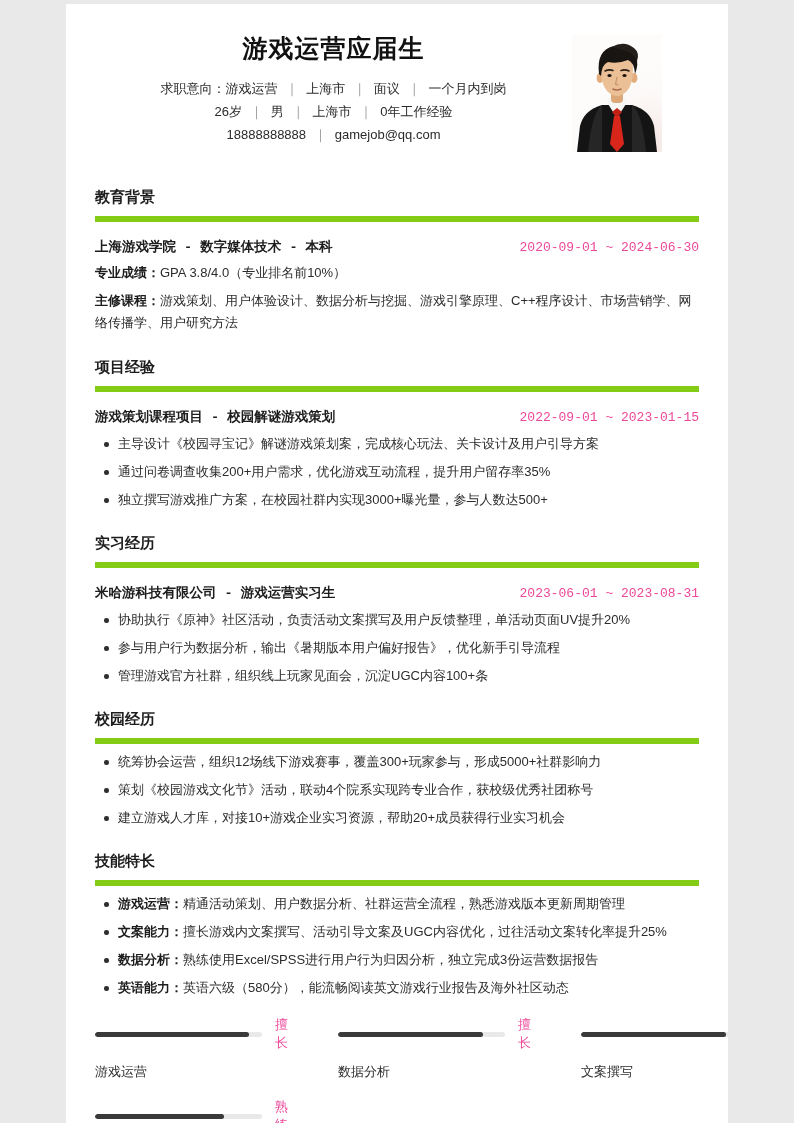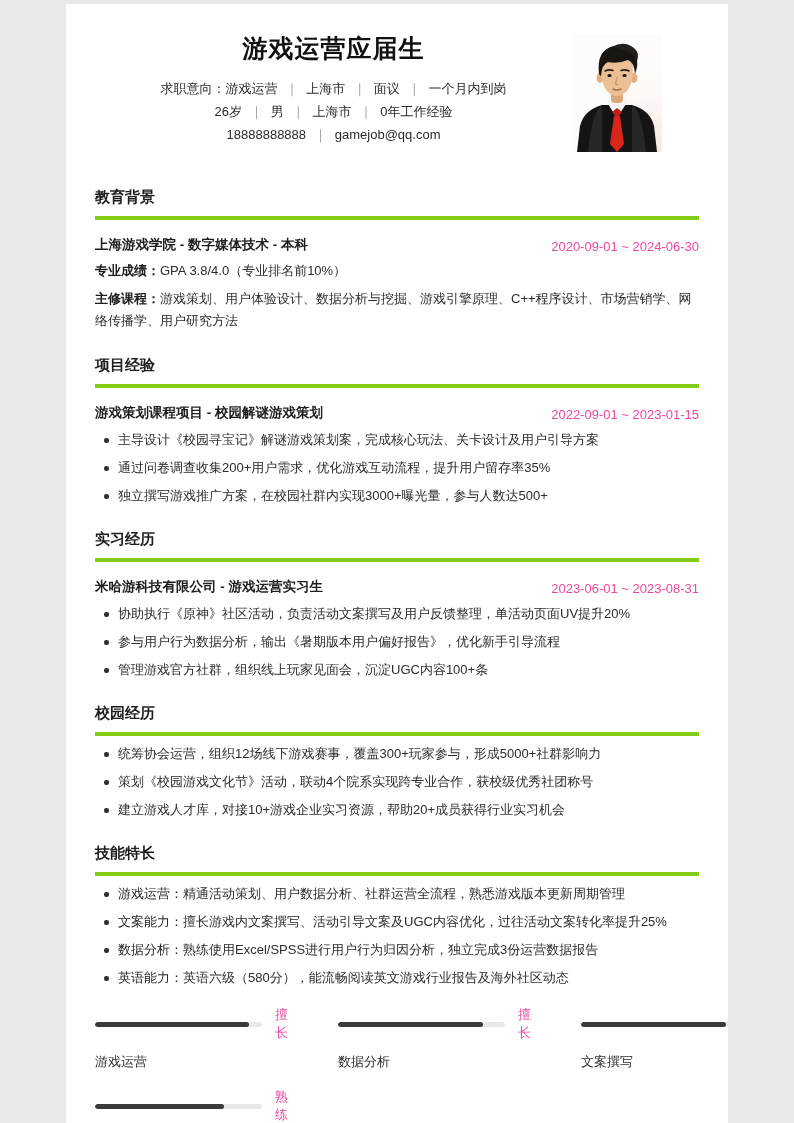--- a/index.html
+++ b/index.html
@@ -18,39 +18,39 @@
   .info-line { font-size:13px; line-height:23px; color:#2a2a2a; white-space:nowrap; }
   .sep { color:#8f8f8f; margin:0 8px; }
   .photo-wrap { width:90px; height:118px; margin-right:37px; margin-top:8px; flex:0 0 auto; }
   .photo-wrap svg { display:block; width:90px; height:118px; }
 
   
   .section { margin-top:24px; }
   .section.first { margin-top:36px; }
   .section-title {
     font-size:15px; font-weight:bold; color:#1d1d1d;
-    padding-bottom:9px; border-bottom:4px solid #84cc16;
-  }
-  .entry-head { display:flex; justify-content:space-between; align-items:flex-end; margin-top:16px; }
+    padding-bottom:9px; border-bottom:6px solid #84cc16;
+  }
+  .entry-head { display:flex; justify-content:space-between; align-items:center; margin-top:16px;font-family:Liberation Mono, monospace; }
   .entry-title { font-weight:bold; font-size:13.5px; color:#1d1d1d; }
   .entry-date { font-size:13px; color:#ec4899; }
 
   .kv-row { margin-top:6px; font-size:13px; line-height:22px; color:#2c2c2c; }
   .kv-label { font-weight:bold; color:#1d1d1d; }
 
   .bullets { margin-top:5px; }
   .bullet {
     position:relative; padding-left:23px; margin-top:8px;
     font-size:13px; line-height:20px; color:#2c2c2c;
   }
   .bullet::before {
     content:""; position:absolute; left:9px; top:8px;
     width:4.5px; height:4.5px; border-radius:50%; background:#2e2e2e;
   }
-  .bullet .kv-label { font-weight:normal; }
+  .bullet .kv-label { font-weight:bold; }
 
   
   .bars {
     display:grid; grid-template-columns:repeat(3, 1fr);
     column-gap:50px; row-gap:17px; margin-top:18px;
   }
   .bar-row { display:flex; align-items:center; }
   .bar-track {
     flex:0 0 167px; height:5px; background:#e9e9e9; border-radius:3px;
     position:relative; overflow:hidden;

